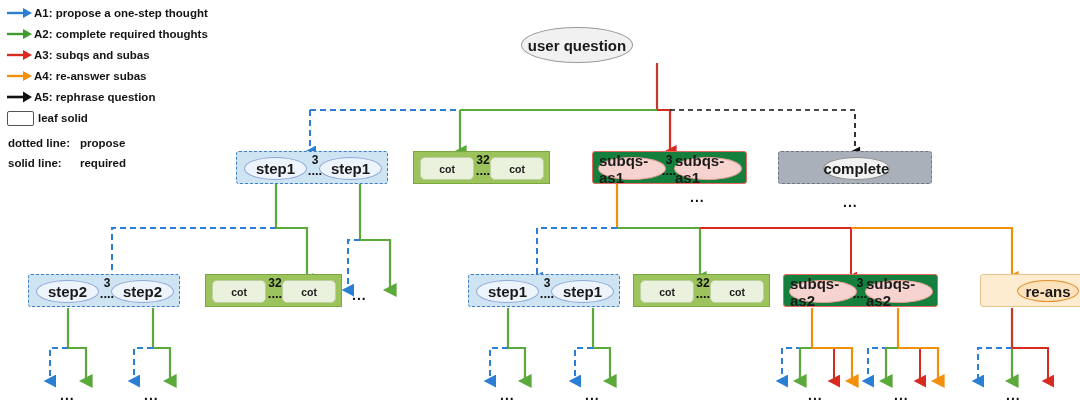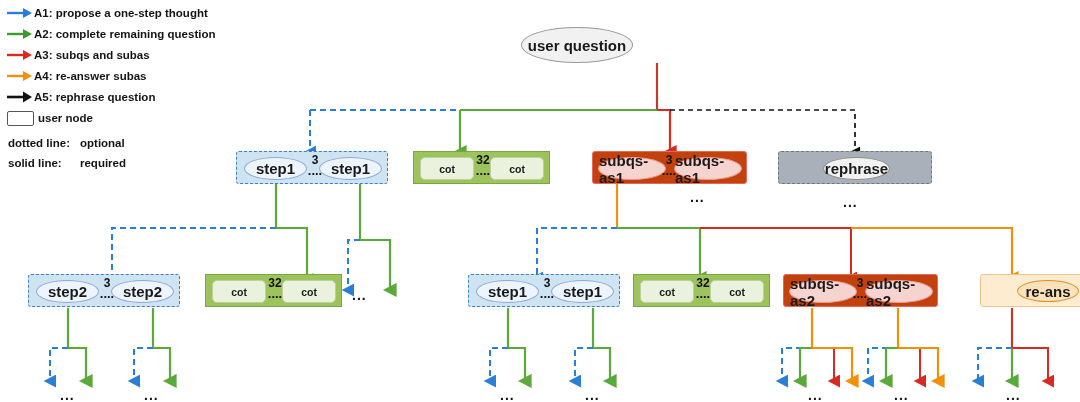--- a/index.html
+++ b/index.html
@@ -16,21 +16,21 @@
   .legend-leaf{position:absolute;left:1px;top:1px;width:25px;height:13px;
                border:1.4px solid #555;border-radius:2px;background:#fff;}
   .legend-kv{position:absolute;font-size:11.5px;font-weight:bold;color:#141414;line-height:16px;white-space:nowrap;}
   .legend-kv .k{position:absolute;left:0;top:0;}
   .legend-kv .v{position:absolute;left:72px;top:0;}
 
   
   .grp{position:absolute;box-sizing:border-box;}
   .grp.blue{background:#cfe4f3;border:1.6px dashed #3d7fc1;border-radius:3px;}
   .grp.green{background:#9cc35c;border:1.5px solid #7aa83e;border-radius:0;}
-  .grp.red{background:#c2410c;border:1.5px solid #e4685c;border-radius:3px;}
+  .grp.red{background:#15803d;border:1.5px solid #e4685c;border-radius:3px;}
   .grp.gray{background:#a9b0ba;border:1.6px dashed #6e7680;border-radius:3px;}
   .grp.peach{background:#fdecd0;border:1.5px solid #e7c48e;border-radius:3px;}
 
   .ell{position:absolute;box-sizing:border-box;border-radius:50%;
        display:flex;align-items:center;justify-content:center;
        font-size:15px;font-weight:bold;color:#1a1a1a;}
   .ell.blue{background:#eef4fc;border:1.1px solid #8fa8d8;}
   .ell.red{background:#f7d3d0;border:1.1px solid #e79c95;}
   .ell.gray{background:#f2f2f2;border:1.1px solid #8c8c8c;}
   .ell.peach{background:#fbe2bc;border:1.3px solid #e08e2a;}
@@ -64,21 +64,21 @@
       <span class="legend-label">A1: propose a one-step thought</span>
     </div>
 
     <div class="legend-row" style="top:24px;">
       <span class="legend-arrow">
         <svg width="26" height="16" viewBox="0 0 26 16">
           <line x1="1" y1="8" x2="18" y2="8" stroke="#3f9b2e" stroke-width="2.4"></line>
           <polygon points="17,3 26,8 17,13" fill="#3f9b2e"></polygon>
         </svg>
       </span>
-      <span class="legend-label">A2: complete remaining question</span>
+      <span class="legend-label">A2: complete required thoughts</span>
     </div>
 
     <div class="legend-row" style="top:45px;">
       <span class="legend-arrow">
         <svg width="26" height="16" viewBox="0 0 26 16">
           <line x1="1" y1="8" x2="18" y2="8" stroke="#d92a20" stroke-width="2.4"></line>
           <polygon points="17,3 26,8 17,13" fill="#d92a20"></polygon>
         </svg>
       </span>
       <span class="legend-label">A3: subqs and subas</span>
@@ -101,26 +101,26 @@
           <polygon points="17,2.5 26,8 17,13.5" fill="#111111"></polygon>
         </svg>
       </span>
       <span class="legend-label">A5: rephrase question</span>
     </div>
 
     <div class="legend-row" style="top:108px;">
       <span class="legend-arrow">
         <span class="legend-leaf"></span>
       </span>
-      <span class="legend-label" style="left:32px;">user node</span>
+      <span class="legend-label" style="left:32px;">leaf solid</span>
     </div>
 
     <div class="legend-kv" style="top:133px;left:2px;">
       <span class="k">dotted line:</span>
-      <span class="v">optional</span>
+      <span class="v">propose</span>
     </div>
     <div class="legend-kv" style="top:153px;left:2px;">
       <span class="k">solid line:</span>
       <span class="v">required</span>
     </div>
   </div>
 
   <svg id="svg-layer">
     <defs>
       <marker id="ahB" markerWidth="7" markerHeight="7" refX="3.2" refY="3.4" orient="auto">
@@ -238,21 +238,21 @@
       <span class="dots">....</span>
     </div>
     <div class="ell red" style="left:81px;top:5px;width:68px;height:23px;">
       <span>subqs-as1</span>
     </div>
   </div>
   <div class="ellipsis" style="left:690px;top:192px;">...</div>
 
   <div class="grp gray" style="left:778px;top:151px;width:154px;height:33px;">
     <div class="ell gray" style="left:44px;top:5px;width:67px;height:23px;">
-      <span>rephrase</span>
+      <span>complete</span>
     </div>
   </div>
   <div class="ellipsis" style="left:843px;top:197px;">...</div>
 
   <div class="grp blue" style="left:28px;top:274px;width:152px;height:33px;">
     <div class="ell blue" style="left:7px;top:5px;width:63px;height:23px;">
       <span>step2</span>
     </div>
     <div class="cnt" style="left:64px;top:3px;width:28px;">
       <span>3</span>

